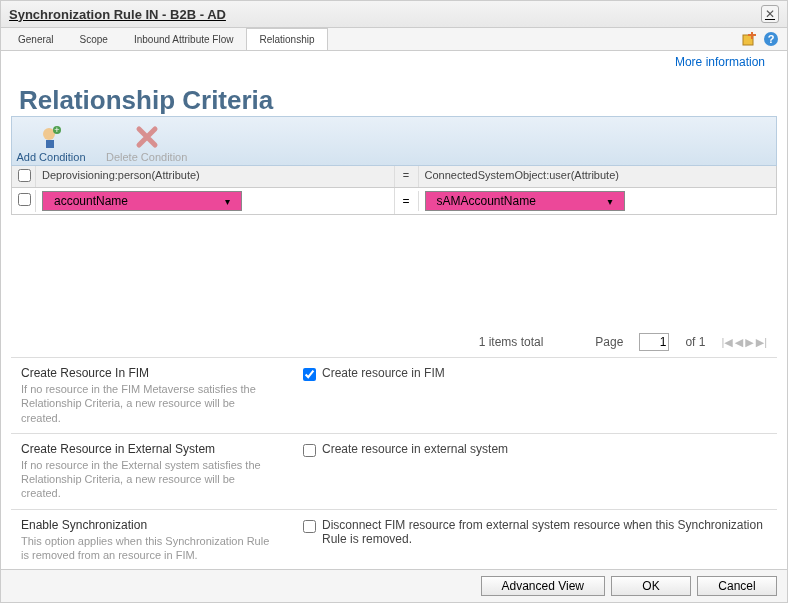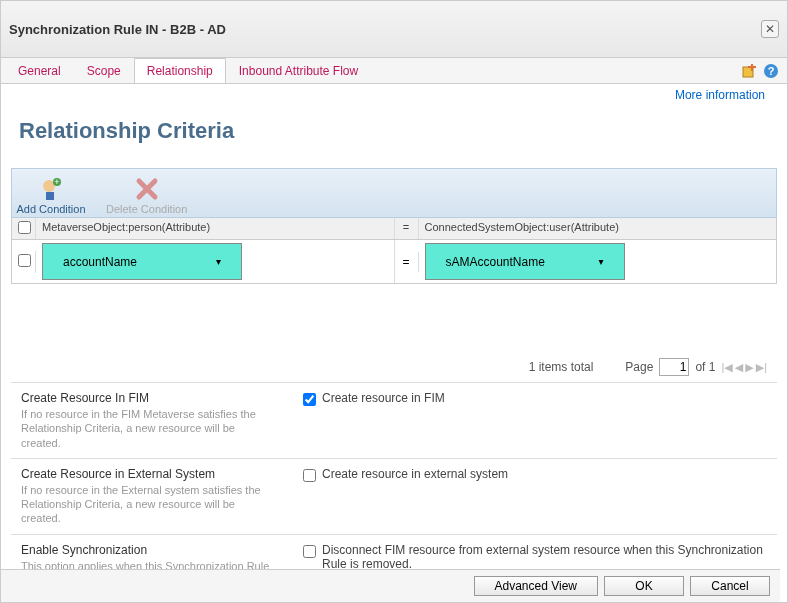--- a/index.html
+++ b/index.html
@@ -1,70 +1,70 @@
 <!DOCTYPE html>
 <html><head>
 <meta charset="utf-8">
 <style>
 * { box-sizing: border-box; margin: 0; padding: 0; font-family: "Segoe UI", Tahoma, sans-serif; }
 body { background: #fff; width: 788px; height: 603px; overflow: hidden; position: relative; border: 1px solid #ccc; }
-.titlebar { background: linear-gradient(#f4f4f4, #e8e8e8); border-bottom: 1px solid #ccc; padding: 19px 8px; display: flex; justify-content: space-between; align-items: center; }
+.titlebar { background: linear-gradient(#f4f4f4, #e8e8e8); border-bottom: 1px solid #ccc; padding: 4px 8px; display: flex; justify-content: space-between; align-items: center; text-decoration: underline; }
 .titlebar-title { font-weight: bold; font-size: 13px; color: #333; }
 .close-btn { width: 18px; height: 18px; border: 1px solid #aaa; background: #f5f5f5; border-radius: 3px; display: flex; align-items: center; justify-content: center; font-size: 12px; cursor: pointer; color: #555; }
 .tabbar { background: #f5f5f5; border-bottom: 1px solid #ccc; display: flex; align-items: center; padding-left: 4px; position: relative; }
-.tab { padding: 5px 12px; font-size: 12px; color: #be185d; border: 1px solid transparent; border-bottom: none; cursor: pointer; }
+.tab { padding: 5px 12px; font-size: 10px; color: #404040; border: 1px solid transparent; border-bottom: none; cursor: pointer; }
 .tab.active { background: #fff; border-color: #ccc; border-top: 1px solid #ccc; }
 .tabbar-right { position: absolute; right: 8px; display: flex; gap: 6px; align-items: center; }
 .help-icon svg, .new-icon svg { display: block; }
 .info-link { text-align: right; padding: 4px 22px; font-size: 12px; }
 .info-link a { color: #0066cc; text-decoration: none; cursor: pointer; }
 .content { padding: 0 10px; }
-.section-title { font-size: 22px; font-weight: 600; color: #4a6d8c; padding: 12px 8px 24px; }
+.section-title { font-size: 26px; font-weight: 600; color: #4a6d8c; padding: 12px 8px 0; }
 .toolbar { background: linear-gradient(#e8f0f8, #d4e3f0); border: 1px solid #b8cde0; padding: 6px 4px 2px; display: flex; gap: 20px; }
 .tool-item { display: flex; flex-direction: column; align-items: center; font-size: 11px; color: #2a5a8a; cursor: pointer; min-width: 70px; }
 .tool-item.disabled { color: #aaa; cursor: default; }
 .tool-icon { height: 28px; display: flex; align-items: center; justify-content: center; }
 .grid-header { display: flex; background: #f0f0f0; border: 1px solid #ccc; border-top: none; font-size: 11px; color: #444; }
 .grid-header .cell { padding: 3px 6px; }
 .col-check { width: 24px; border-right: 1px solid #ddd; }
 .col-left { flex: 1; border-right: 1px solid #ddd; }
 .col-eq { width: 24px; text-align: center; border-right: 1px solid #ddd; }
 .col-right { flex: 1; }
 .grid-row { display: flex; border: 1px solid #ccc; border-top: none; font-size: 12px; align-items: center; }
 .grid-row .cell { padding: 3px 6px; }
-.select-box { width: 200px; height: 37px; border: 1px solid #888; background: #5eead4; display: flex; align-items: center; justify-content: space-between; padding: 0 20px; font-size: 12px; }
+.select-box { width: 200px; height: 20px; border: 1px solid #888; background: #ec4899; display: flex; align-items: center; justify-content: space-between; padding: 0 11px; font-size: 12px; }
 .select-box .arrow { font-size: 10px; }
-.pager { display: flex; justify-content: flex-end; align-items: center; gap: 6px; font-size: 12px; color: #555; padding: 6px 10px; margin-top: 68px; }
+.pager { display: flex; justify-content: flex-end; align-items: center; gap: 16px; font-size: 12px; color: #555; padding: 6px 10px; margin-top: 112px; }
 .pager input { width: 30px; text-align: right; font-size: 12px; border: 1px solid #aaa; padding: 1px 2px; }
 .pager-btns { display: flex; gap: 2px; color: #bbb; }
 .pager-btns span { cursor: default; font-size: 11px; }
 .option-row { display: flex; border-top: 1px solid #ddd; padding: 8px 10px; gap: 32px; }
 .option-left { width: 250px; }
 .option-title { font-size: 12px; color: #333; margin-bottom: 2px; }
 .option-desc { font-size: 11px; color: #999; line-height: 1.3; }
 .option-right { flex: 1; display: flex; align-items: flex-start; gap: 6px; font-size: 12px; color: #444; }
 .option-right input[type=checkbox] { margin-top: 2px; }
-.footer { position: absolute; bottom: 0; left: 0; right: 7px; border-top: 1px solid #ccc; background: #f5f5f5; padding: 6px 10px; display: flex; justify-content: flex-end; gap: 6px; }
+.footer { position: absolute; bottom: 0; left: 0; right: 0; border-top: 1px solid #ccc; background: #f5f5f5; padding: 6px 10px; display: flex; justify-content: flex-end; gap: 6px; }
 .footer button { padding: 2px 20px; font-size: 12px; border: 1px solid #999; background: linear-gradient(#fefefe,#e8e8e8); cursor: pointer; min-width: 80px; }
 </style>
 </head>
 <body>
 
 <div class="titlebar">
   <span class="titlebar-title">Synchronization Rule IN - B2B - AD</span>
   <div class="close-btn">
     <span>✕</span>
   </div>
 </div>
 
 <div class="tabbar">
   <div class="tab">General</div>
   <div class="tab">Scope</div>
+  <div class="tab">Inbound Attribute Flow</div>
   <div class="tab active">Relationship</div>
-  <div class="tab">Inbound Attribute Flow</div>
   <div class="tabbar-right">
     <span class="new-icon">
       <svg width="16" height="16">
           <rect x="2" y="4" width="10" height="10" fill="#f0c040" stroke="#b08020"></rect>
           <rect x="10" y="1" width="2" height="7" fill="#e07030"></rect>
           <rect x="7" y="3" width="8" height="2" fill="#e07030"></rect>
         </svg>
     </span>
     <span class="help-icon">
       <svg width="16" height="16">
@@ -99,21 +99,21 @@
         <svg width="26" height="26">
             <path d="M5 5 L21 21 M21 5 L5 21" stroke="#d89090" stroke-width="5" stroke-linecap="round"></path>
           </svg>
       </div>
       <span>Delete Condition</span>
     </div>
   </div>
 
   <div class="grid-header">
     <div class="cell col-check"><input type="checkbox" style=""></div>
-    <div class="cell col-left">MetaverseObject:person(Attribute)</div>
+    <div class="cell col-left">Deprovisioning:person(Attribute)</div>
     <div class="cell col-eq">=</div>
     <div class="cell col-right">ConnectedSystemObject:user(Attribute)</div>
   </div>
   <div class="grid-row">
     <div class="cell col-check"><input type="checkbox" style=""></div>
     <div class="cell col-left">
       <div class="select-box">
         <span>accountName</span>
         <span class="arrow">▾</span>
       </div>

